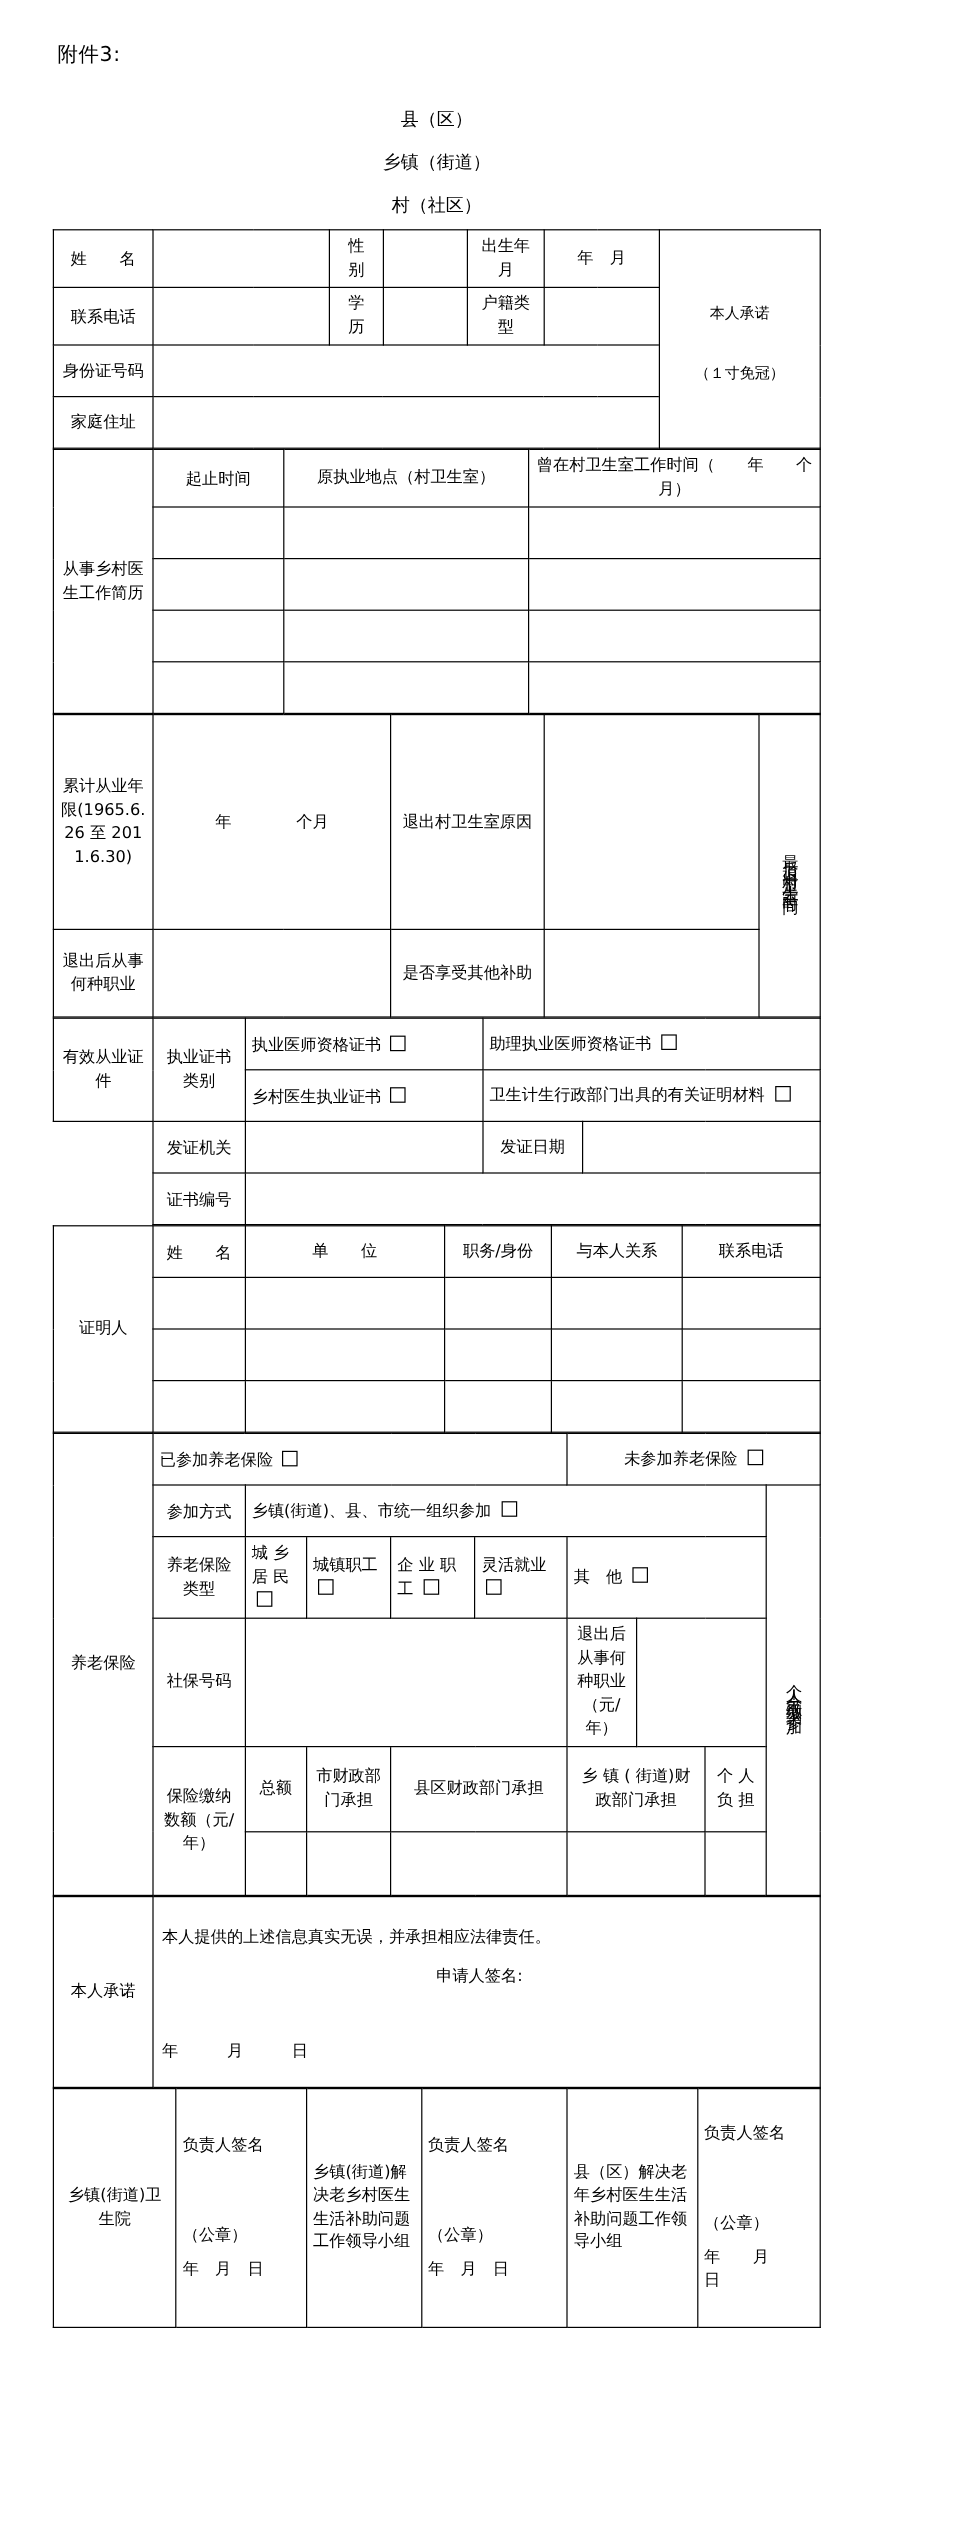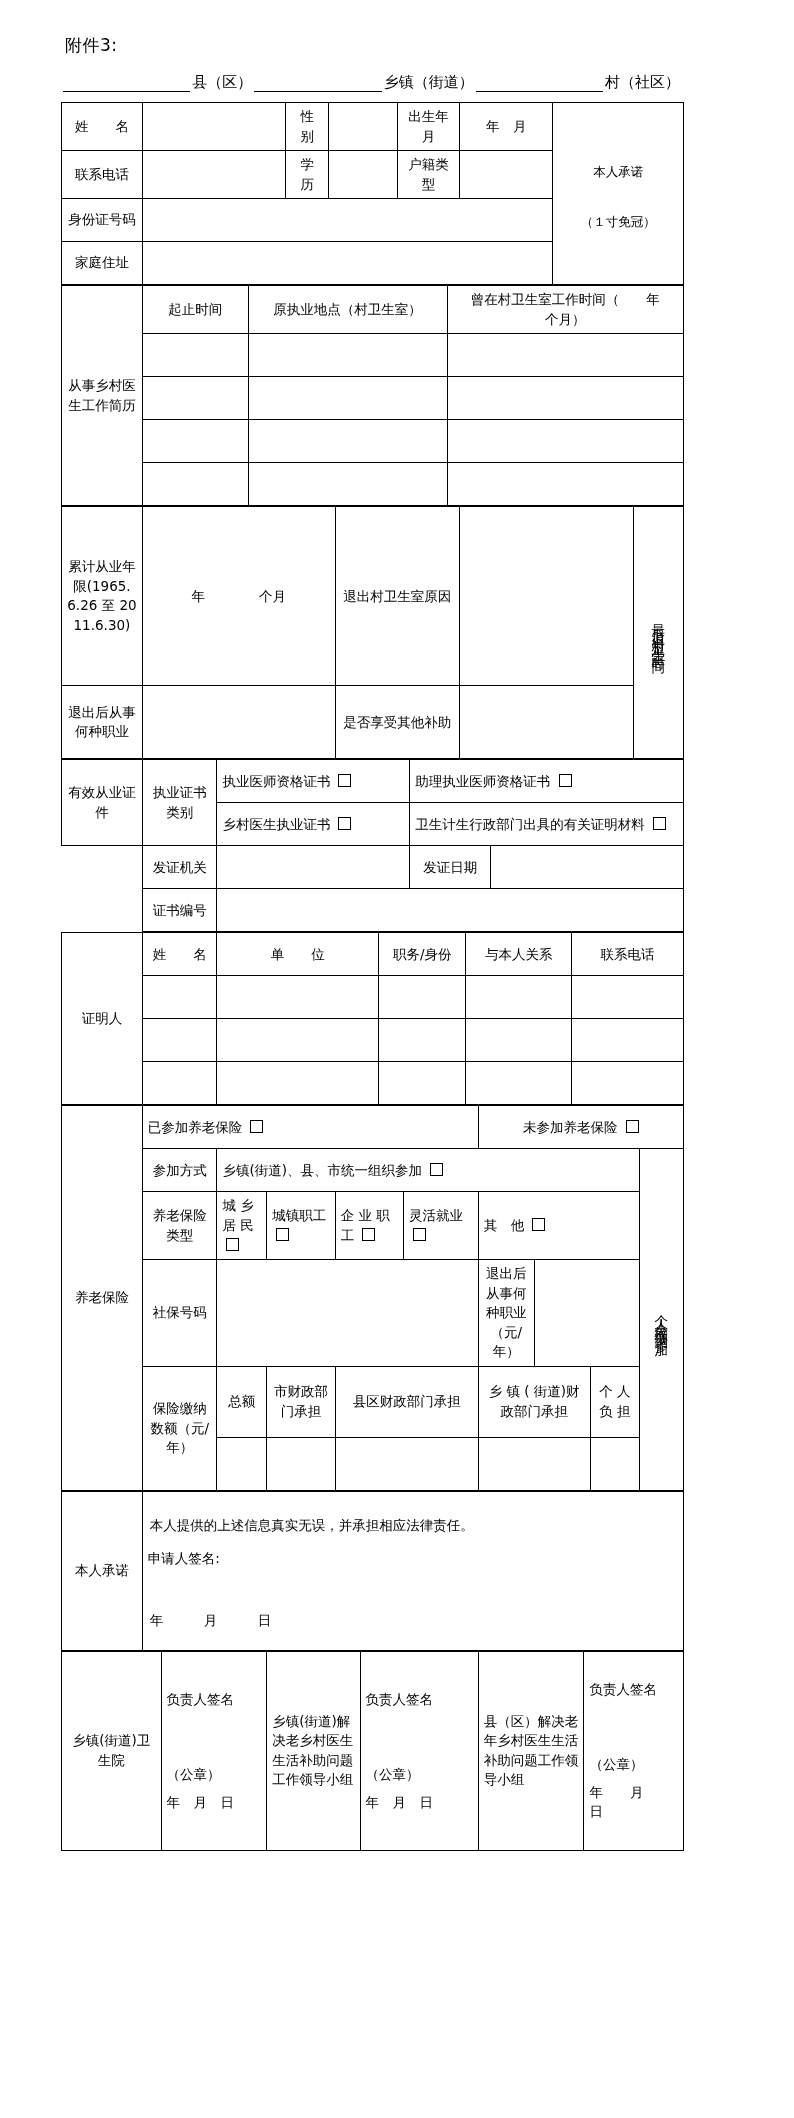--- a/index.html
+++ b/index.html
@@ -6,41 +6,42 @@
   body{
     width:794px;
     background:#ffffff;
     font-family:"DejaVu Sans","Liberation Sans",sans-serif;
     color:#000;
   }
   .page{
     width:728px;
     min-height:2118px;
     box-sizing:border-box;
-    padding:34px 44px 20px 61px;
+    padding:34px 44px 20px 44px;
     position:relative;
   }
   .attach{
     font-size:17px;
     letter-spacing:0.5px;
     margin:0 0 16px 4px;
   }
   .doc-title{
     text-align:center;
     font-size:25px;
     font-weight:bold;
     letter-spacing:1px;
     margin:2px 0 14px 0;
   }
   .hdr-line{
     display:flex;
-    align-items:flex-end;
+    align-items:center;
     font-size:15px;
     margin:0 0 10px 0;
     padding:0 2px;
+    flex-direction:column;
   }
   .hdr-blank{
     border-bottom:1px solid #000;
     flex:1 1 auto;
     height:16px;
   }
   .hdr-lab{
     padding:0 2px;
     white-space:nowrap;
   }
@@ -378,21 +379,21 @@
   <table class="form">
     <colgroup>
       <col style="width:13%">
         <col style="width:87%">
     </colgroup>
     <tbody>
         <tr>
       <td class="c" style="height:150px">本人承诺</td>
       <td class="vtop l">
         <div style="padding:4px 0 0 2px">本人提供的上述信息真实无误，并承担相应法律责任。</div>
-        <div style="text-align:left;padding:14px 12px 0 0">申请人签名:</div>
+        <div style="text-align:center;padding:14px 12px 0 0">申请人签名:</div>
         <div style="padding:42px 0 0 2px">年　　　月　　　日</div>
       </td>
     </tr>
   </tbody>
     </table>
 
   <table class="form">
     <colgroup>
       <col style="width:16%">
         <col style="width:17%">

